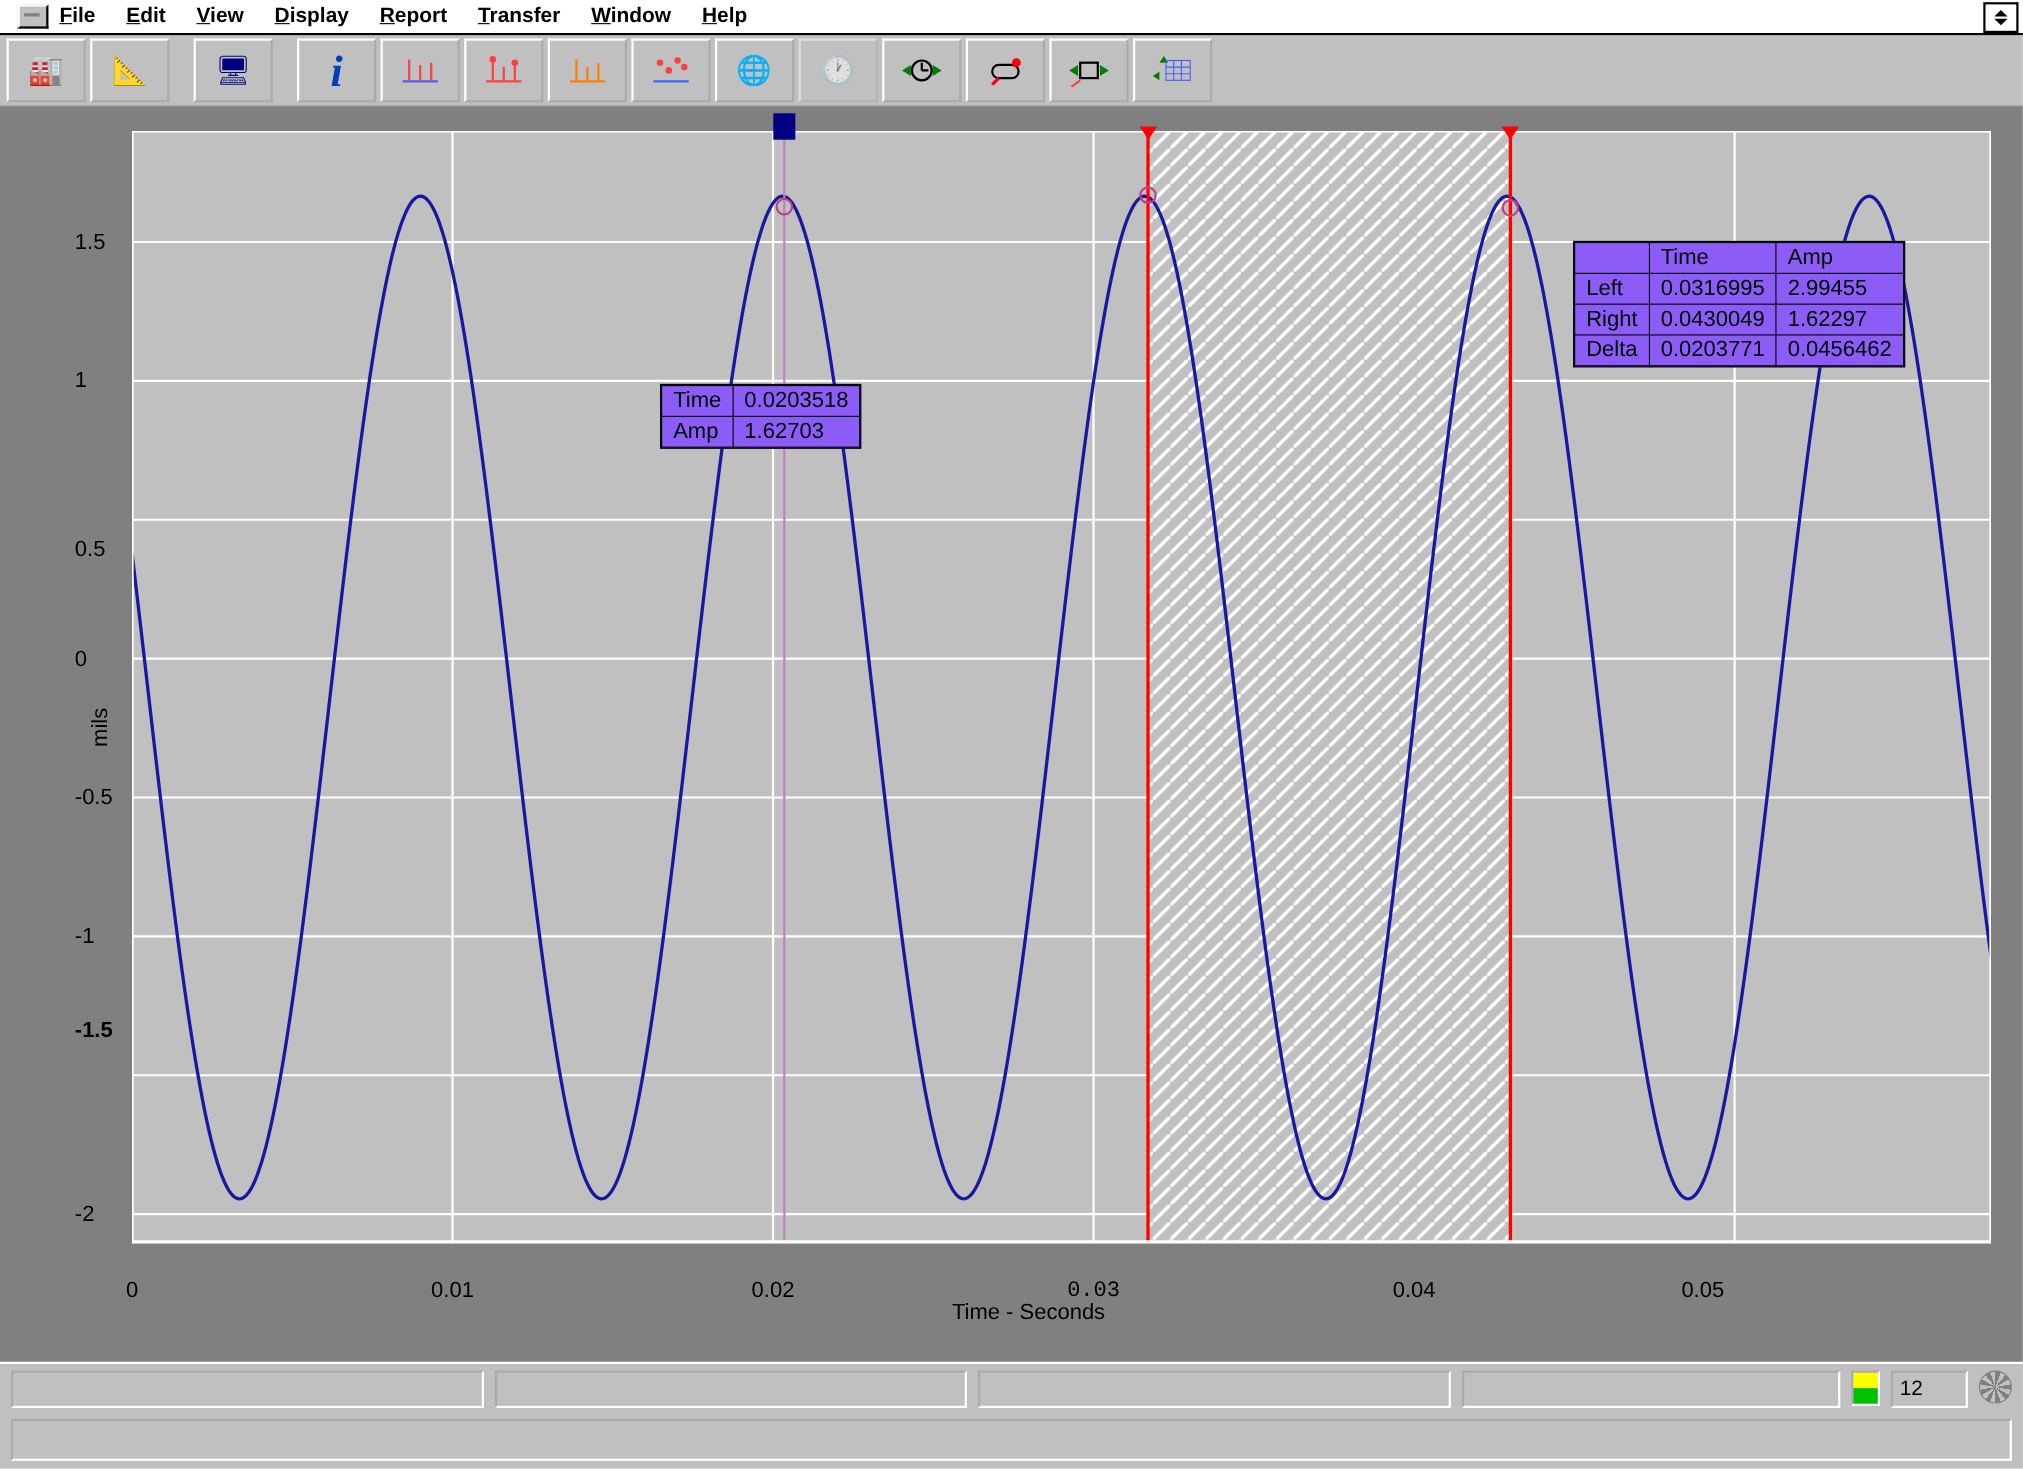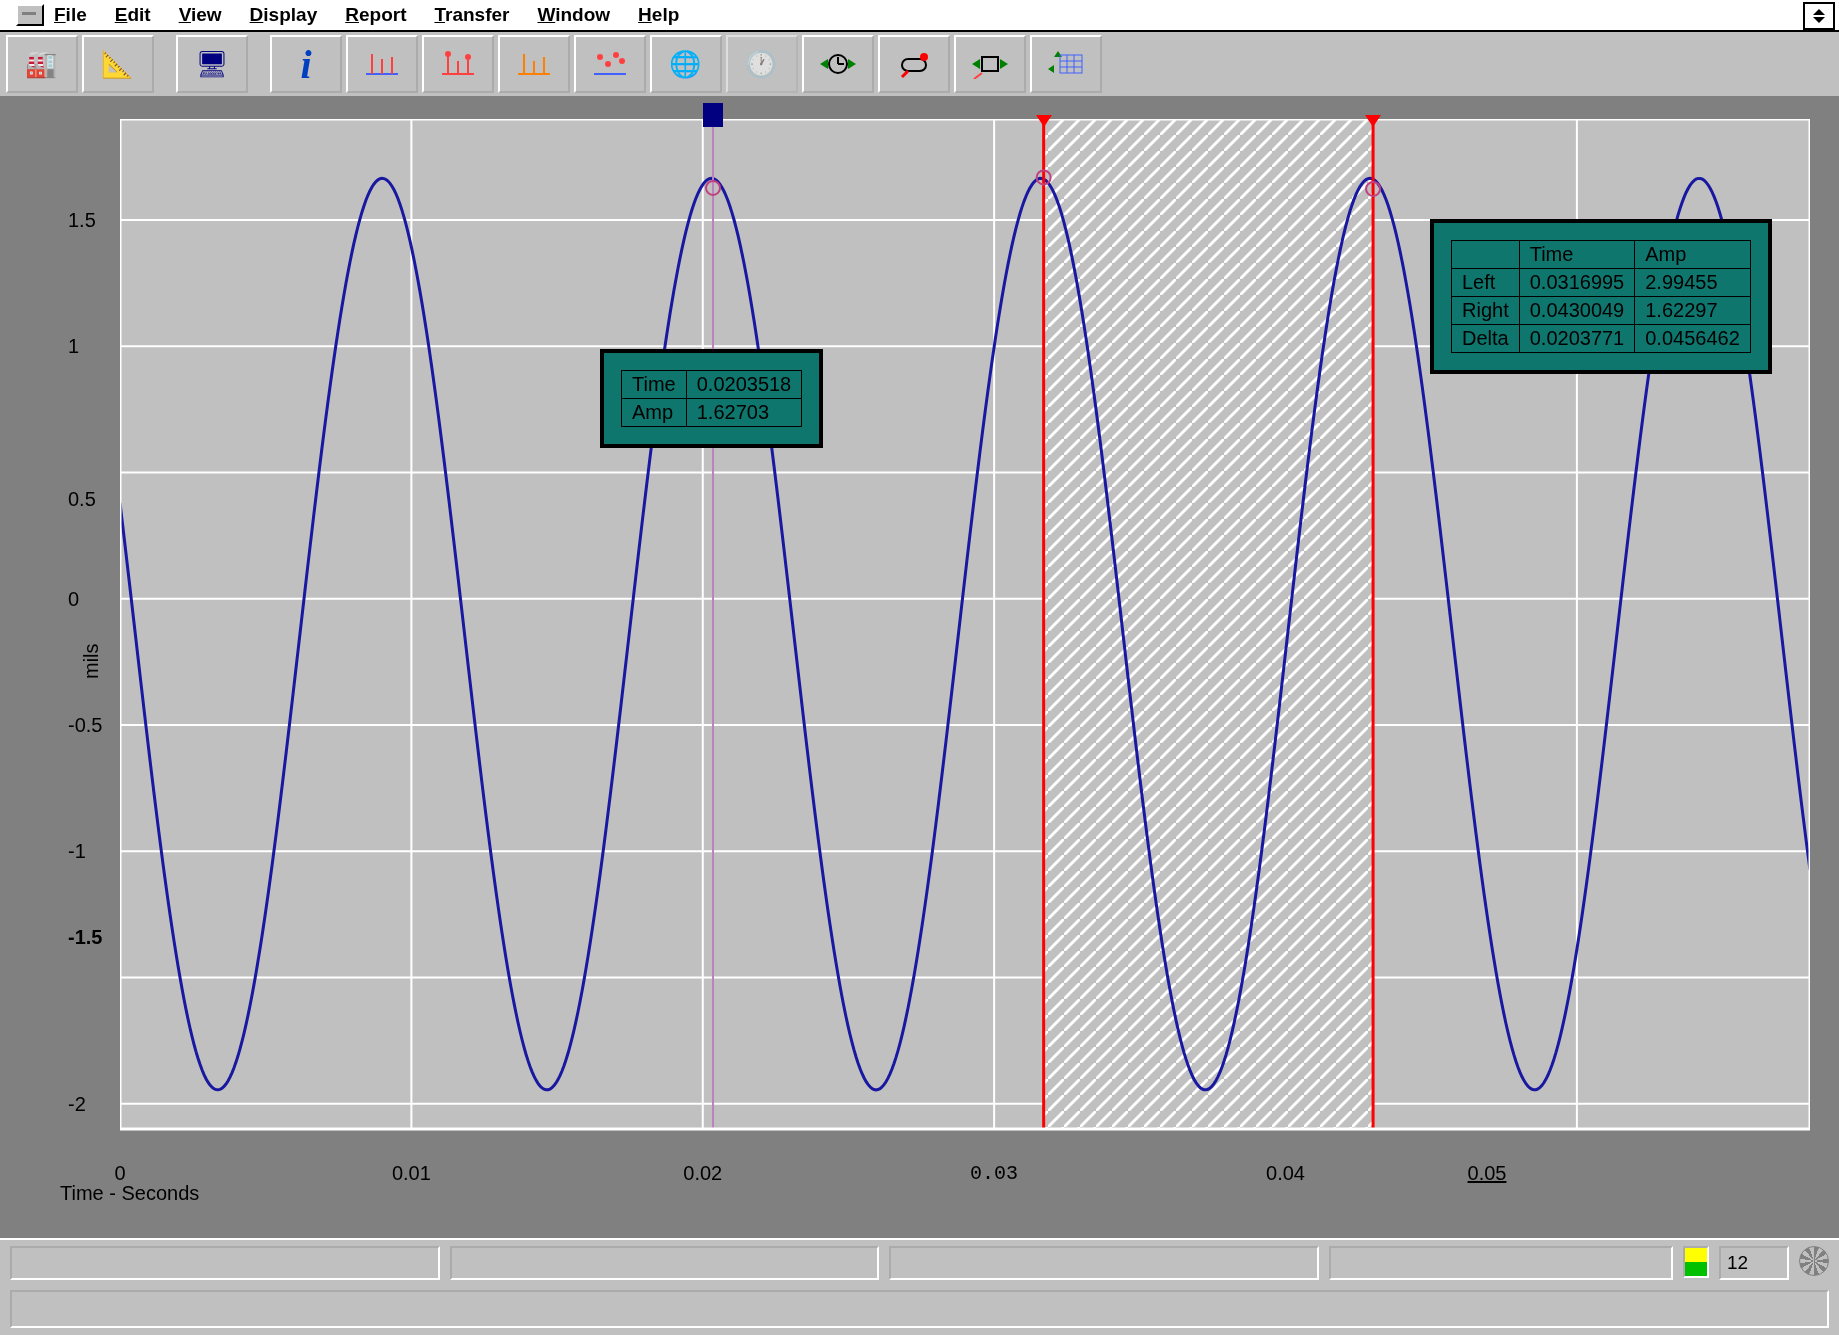--- a/index.html
+++ b/index.html
@@ -10,28 +10,28 @@
 .menu-item u{text-decoration:underline}
 .menubar-right{position:absolute;right:4px;top:2px;width:28px;height:24px;border:2px solid #000;background:#fff;display:flex;flex-direction:column;align-items:center;justify-content:center}
 .menubar-right::before{content:"";border-left:6px solid transparent;border-right:6px solid transparent;border-bottom:6px solid #000;margin-bottom:2px}
 .menubar-right::after{content:"";border-left:6px solid transparent;border-right:6px solid transparent;border-top:6px solid #000}
 .toolbar{height:64px;background:#c0c0c0;border-bottom:1px solid #808080;display:flex;align-items:center;padding-left:6px;gap:4px}
 .tb-btn{width:68px;height:54px;background:#c0c0c0;border:2px outset #fff;display:flex;align-items:center;justify-content:center;font-size:26px;color:#000080;cursor:default}
 .tb-gap{width:14px}
 .workspace{position:relative;height:1144px;background:#808080}
 .plot-container{position:absolute;left:60px;top:22px;width:1750px;height:1090px}
 .ylabel{position:absolute;left:20px;top:560px;transform:rotate(-90deg);transform-origin:left top;font-size:20px;color:#000}
-.xlabel{position:absolute;left:0;right:0;bottom:4px;font-size:20px;color:#000}
+.xlabel{position:absolute;left:0;right:0;bottom:4px;text-align:center;font-size:20px;color:#000}
 svg.plot{position:absolute;left:60px;top:0;width:1690px;height:1050px}
 .tick-y{position:absolute;left:8px;width:48px;text-align:left;font-size:20px;color:#000}
 .tick-x{position:absolute;bottom:24px;font-size:20px;color:#000;transform:translateX(-50%)}
 .cursor-line{stroke:#c080c0;stroke-width:2}
 .sel-line{stroke:#ff0000;stroke-width:3}
 .sel-fill{fill:url(#hatch)}
-.readout{position:absolute;background:#0f766e;border:4px solid #000000;font-size:20px;padding:17px}
+.readout{position:absolute;background:#8b5cf6;border:1px solid #000000;font-size:20px;padding:0}
 .readout table{border-collapse:collapse}
 .readout td{border:1px solid #000;padding:2px 10px;font-size:20px}
 .statusbar{position:absolute;left:0;right:0;bottom:0;height:95px;background:#c0c0c0;border-top:2px solid #fff}
 .status-row{display:flex;align-items:flex-start;height:38px;padding:6px 10px;gap:10px}
 .status-cell{height:30px;border:2px inset #fff;background:#c0c0c0;flex:1}
 .status-num{width:60px;height:30px;border:2px inset #fff;background:#c0c0c0;display:flex;align-items:center;padding-left:6px}
 .ind{width:22px;height:28px;border:2px inset #fff;background:#c0c0c0;display:flex;flex-direction:column}
 .ind div{flex:1}
 .busy{width:28px;height:28px;border-radius:50%;background:repeating-conic-gradient(#808080 0 20deg,#c0c0c0 20deg 40deg);border:1px solid #808080}
 .status-row2{height:34px;border:2px inset #fff;margin:0 10px}
@@ -150,21 +150,21 @@
         <div class="tick-y" style="top: 216.25px;">1</div>
         <div class="tick-y" style="top: 90px;">1.5</div>
       </div>
 
     <div id="xticks">
         <div class="tick-x" style="left: 60px;">0</div>
         <div class="tick-x" style="left: 351.379px;">0.01</div>
         <div class="tick-x" style="left: 642.759px;">0.02</div>
         <div class="tick-x" style="left: 934.138px; font-family: Liberation Mono, monospace;">0.03</div>
         <div class="tick-x" style="left: 1225.52px;">0.04</div>
-        <div class="tick-x" style="left: 1427px; text-decoration: underline;">0.05</div>
+        <div class="tick-x" style="left: 1488px;">0.05</div>
       </div>
 
     <svg class="plot" viewBox="0 0 1690 1050" preserveAspectRatio="none">
       <defs>
         <pattern id="hatch" patternUnits="userSpaceOnUse" width="16" height="16">
           <rect width="16" height="16" fill="#c0c0c0"></rect>
           <line x1="0" y1="16" x2="16" y2="0" stroke="#fff" stroke-width="3"></line>
         </pattern>
       </defs>
 

